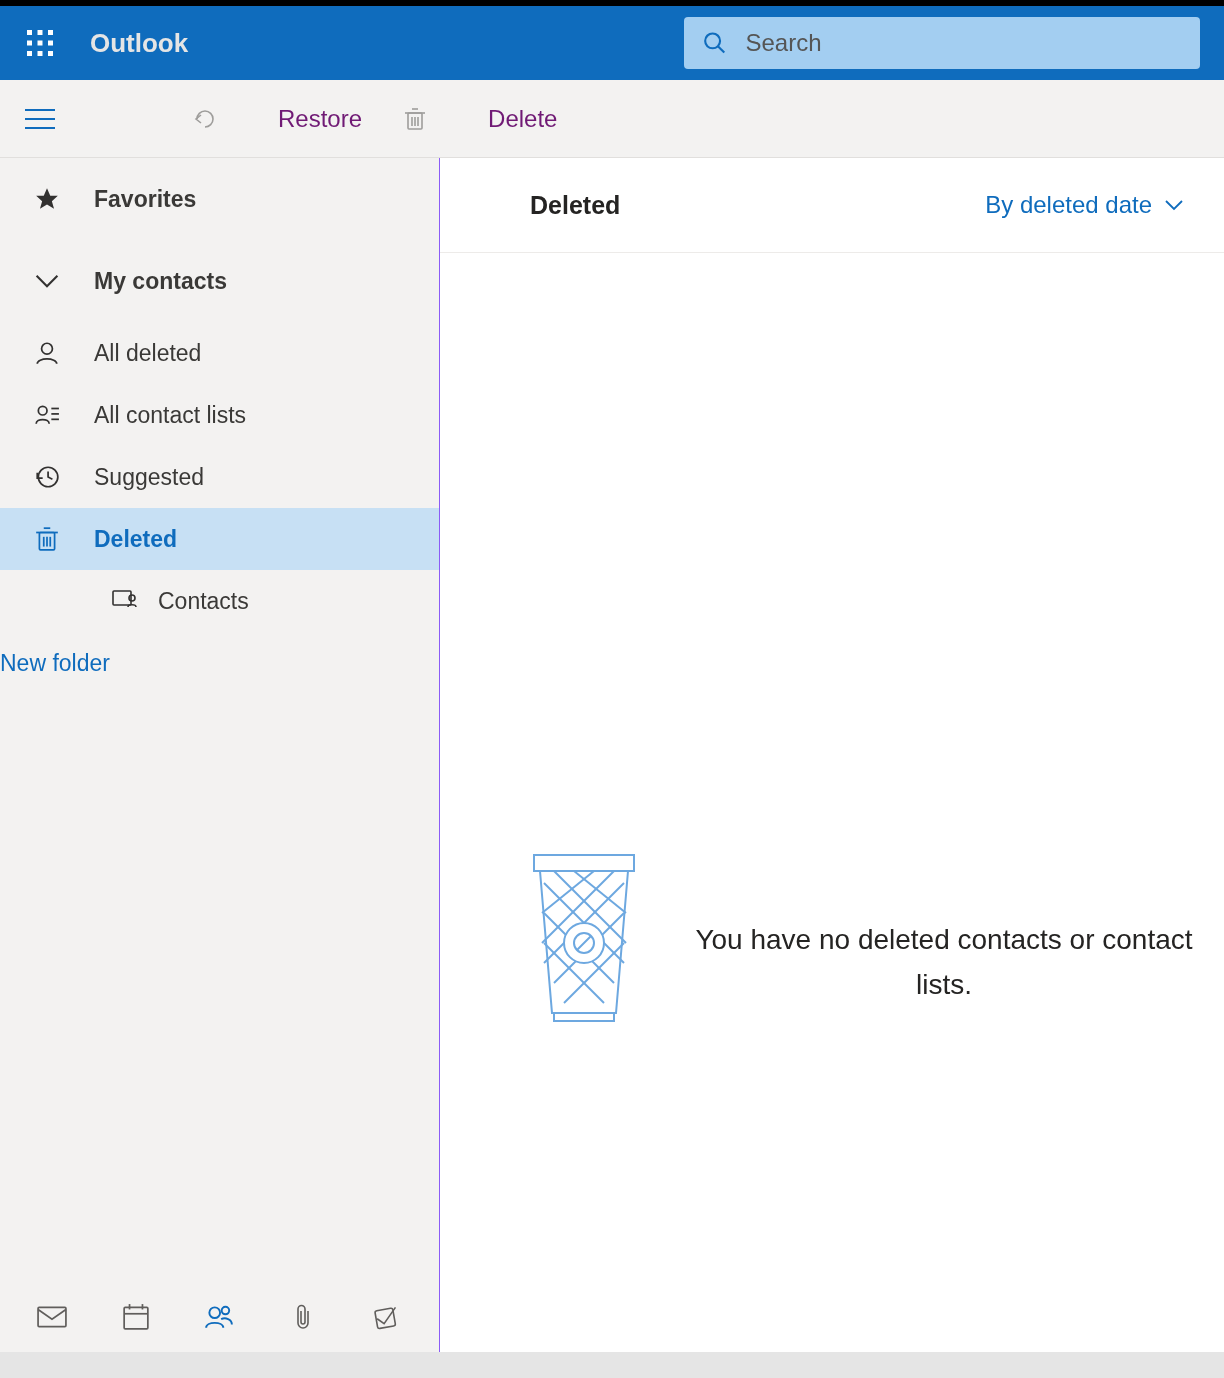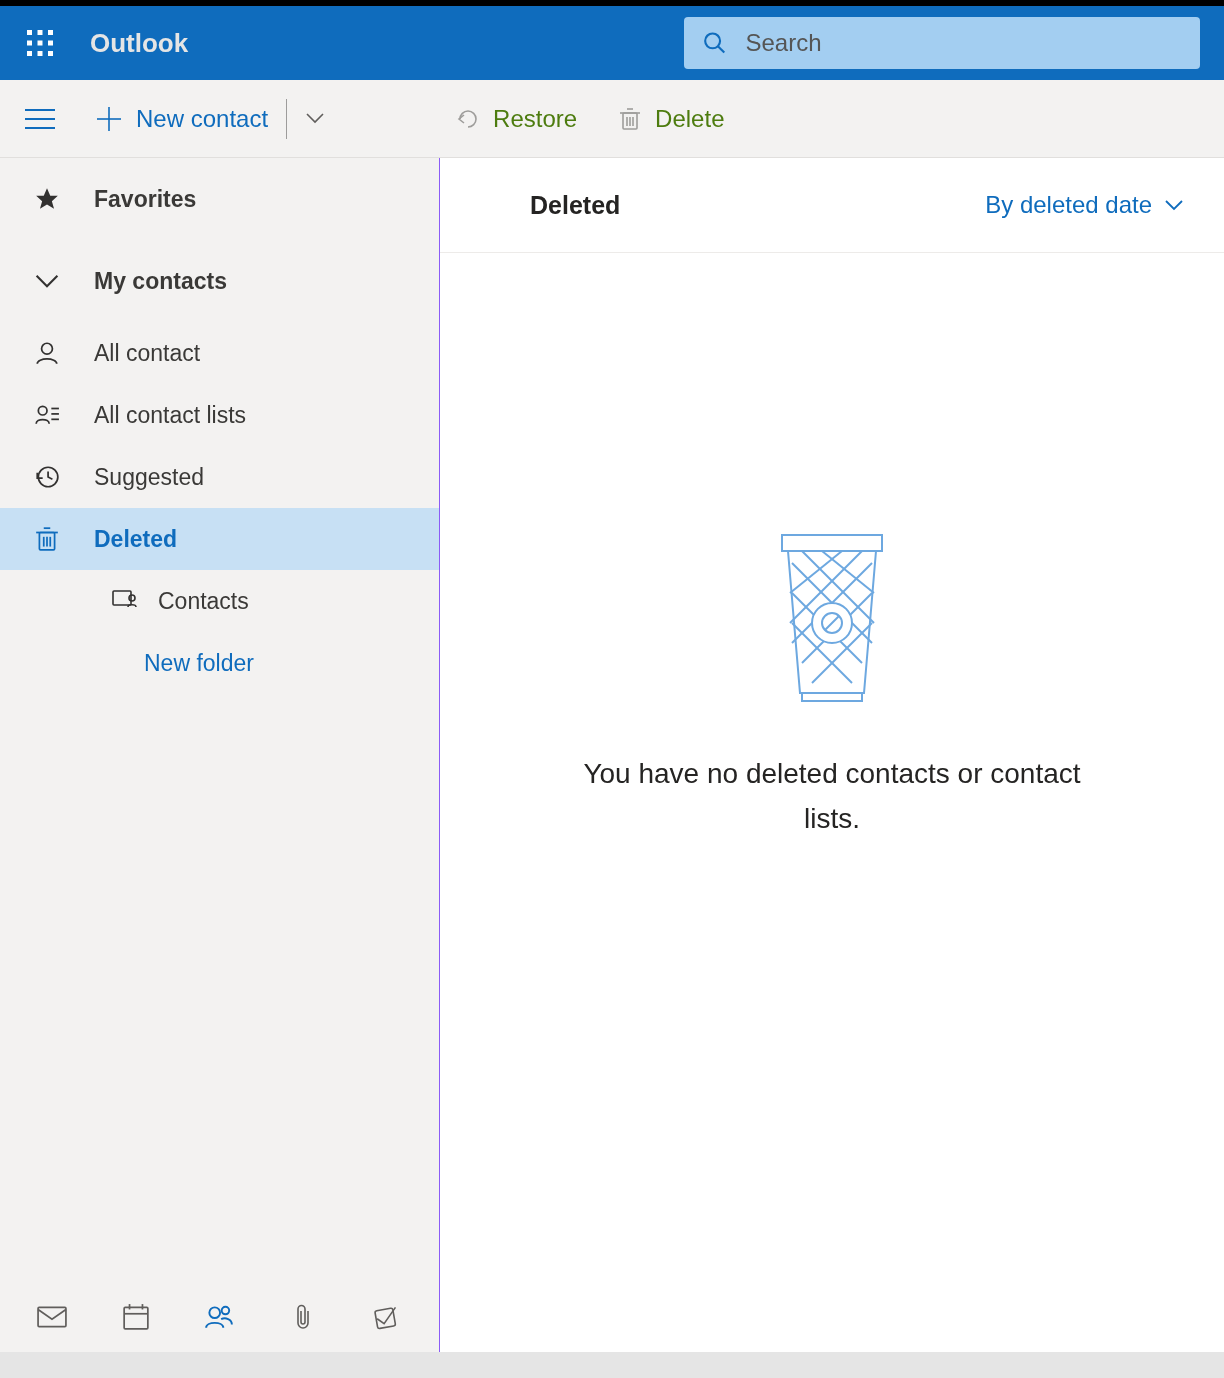--- a/index.html
+++ b/index.html
@@ -24,21 +24,21 @@
   .toolbar { height: 78px; background: #f3f2f1; display:flex; align-items:center; padding-left: 18px; border-bottom:1px solid #e1dfdd; }
   .hamburger { width: 44px; height: 44px; display:flex; align-items:center; justify-content:center; cursor:pointer; }
   .hamburger svg { width: 30px; height: 22px; }
   .newcontact-wrap { display:flex; align-items:center; margin-left: 34px; }
   .newcontact-btn { display:flex; align-items:center; color:#0f6cbd; cursor:pointer; }
   .newcontact-btn svg { width: 26px; height:26px; }
   .newcontact-btn span { font-size: 24px; font-weight: 400; color:#0f6cbd; margin-left: 14px; }
   .divider-v { width:1px; height:40px; background:#9d9c9b; margin: 0 18px; }
   .dropdown-caret { cursor:pointer; }
   .dropdown-caret svg { width: 20px; height:12px; }
-  .tool-btn { display:flex; align-items:center; color:#4d7c0f; margin-left: 40px; cursor:default; }
+  .tool-btn { display:flex; align-items:center; color:#701a75; margin-left: 40px; cursor:default;gap:48px; }
   .tool-btn.first { margin-left: 130px; }
   .tool-btn svg { width: 26px; height: 26px; }
   .tool-btn span { font-size: 24px; margin-left: 12px; }
 
   
   .content { flex:1; display:flex; min-height:0; }
   .sidebar { width: 440px; background:#f3f2f1; border-right:1px solid #8b5cf6; display:flex; flex-direction:column; }
 
   .side-item { display:flex; align-items:center; height: 62px; padding-left: 30px; cursor:pointer; }
   .side-item.header { height: 82px; }
@@ -46,38 +46,38 @@
   .side-item .icon svg { width: 26px; height: 26px; }
   .side-item .label { font-size: 23px; color:#3a3937; margin-left: 30px; }
   .side-item.header .label { font-weight: 600; }
   .side-item.selected { background:#c7e0f4; }
   .side-item.selected .label { color:#0f6cbd; font-weight:600; }
   .side-item.selected .icon svg { stroke:#0f6cbd; fill:none; }
 
   .side-sub { display:flex; align-items:center; height: 62px; padding-left: 112px; cursor:pointer; }
   .side-sub .icon svg { width:26px; height:26px; }
   .side-sub .label { font-size: 23px; color:#3a3937; margin-left: 20px; }
-  .side-link { display:flex; align-items:center; height: 62px; padding-left: 144px; cursor:pointer; }
+  .side-link { display:flex; align-items:center; height: 62px; cursor:pointer; }
   .side-link .label { font-size: 23px; color:#0f6cbd; }
 
   
   .modulebar { margin-top:auto; height: 70px; background:#f3f2f1; display:flex; align-items:center; justify-content: space-around; padding: 0 10px; border-top: none; }
   .module-btn { width: 60px; height: 50px; display:flex; align-items:center; justify-content:center; cursor:pointer; }
   .module-btn svg { width: 30px; height: 28px; }
   .module-btn.active svg { stroke:#0f6cbd; }
 
   
   .main { flex:1; display:flex; flex-direction:column; background:#fff; }
   .main-header { height: 95px; display:flex; align-items:center; padding: 0 40px 0 90px; border-bottom:1px solid #edebe9; }
   .main-title { font-size: 25px; font-weight:600; color:#252423; }
   .sort-btn { margin-left:auto; display:flex; align-items:center; color:#0f6cbd; cursor:pointer; }
   .sort-btn .label { font-size: 24px; }
   .sort-btn svg { width: 20px; height:12px; margin-left:12px; }
 
-  .empty-state { flex:1; display:flex; flex-direction:column; align-items:center; justify-content:flex-start; padding-top: 280px; }
+  .empty-state { flex:1; display:flex; flex-direction:row; align-items:center; justify-content:flex-end; padding-top: 280px; }
   .empty-illustration svg { width: 160px; height: 175px; }
   .empty-text { font-size: 28px; color:#252423; text-align:center; line-height:1.6; margin-top: 40px; max-width: 560px; }
 
   
   .bottom-strip { height: 26px; background:#e5e5e5; }
 </style>
 </head>
 <body>
 
 <div class="topbar-black"></div>
@@ -113,37 +113,20 @@
 <div class="toolbar">
   <div class="hamburger">
     <svg viewBox="0 0 30 22">
       <g stroke="#0f6cbd" stroke-width="2">
           <line x1="0" y1="2" x2="30" y2="2"></line>
           <line x1="0" y1="11" x2="30" y2="11"></line>
           <line x1="0" y1="20" x2="30" y2="20"></line>
         </g>
     </svg>
   </div>
-  <div class="newcontact-wrap">
-    <div class="newcontact-btn">
-      <svg viewBox="0 0 26 26">
-        <g stroke="#0f6cbd" stroke-width="1.6">
-            <line x1="13" y1="1" x2="13" y2="25"></line>
-            <line x1="1" y1="13" x2="25" y2="13"></line>
-          </g>
-      </svg>
-      <span>New contact</span>
-    </div>
-    <div class="divider-v"></div>
-    <div class="dropdown-caret">
-      <svg viewBox="0 0 20 12">
-        <polyline points="2,2 10,10 18,2" fill="none" stroke="#605e5c" stroke-width="1.6"></polyline>
-      </svg>
-    </div>
-  </div>
   <div class="tool-btn first">
     <svg viewBox="0 0 26 26" fill="none" stroke="#9e9d9b" stroke-width="1.6">
       <path d="M5 13 A8 8 0 1 1 13 21"></path>
         <polyline points="9,9 4,13 9,17"></polyline>
     </svg>
     <span>Restore</span>
   </div>
   <div class="tool-btn">
     <svg viewBox="0 0 26 26" fill="none" stroke="#9e9d9b" stroke-width="1.6">
       <rect x="6" y="7" width="14" height="16" rx="1"></rect>
@@ -178,21 +161,21 @@
       <span class="label">My contacts</span>
     </div>
 
     <div class="side-item">
       <span class="icon">
         <svg viewBox="0 0 24 24" fill="none" stroke="#323130" stroke-width="1.6">
             <circle cx="12" cy="8" r="5"></circle>
             <path d="M3 22 C3 16 21 16 21 22"></path>
           </svg>
       </span>
-      <span class="label">All contact</span>
+      <span class="label">All deleted</span>
     </div>
 
     <div class="side-item">
       <span class="icon">
         <svg viewBox="0 0 24 24" fill="none" stroke="#323130" stroke-width="1.6">
             <circle cx="8" cy="8" r="4"></circle>
             <path d="M2 20 C2 15 14 15 14 20"></path>
             <line x1="16" y1="6" x2="23" y2="6"></line>
             <line x1="16" y1="11" x2="23" y2="11"></line>
             <line x1="16" y1="16" x2="23" y2="16"></line>

